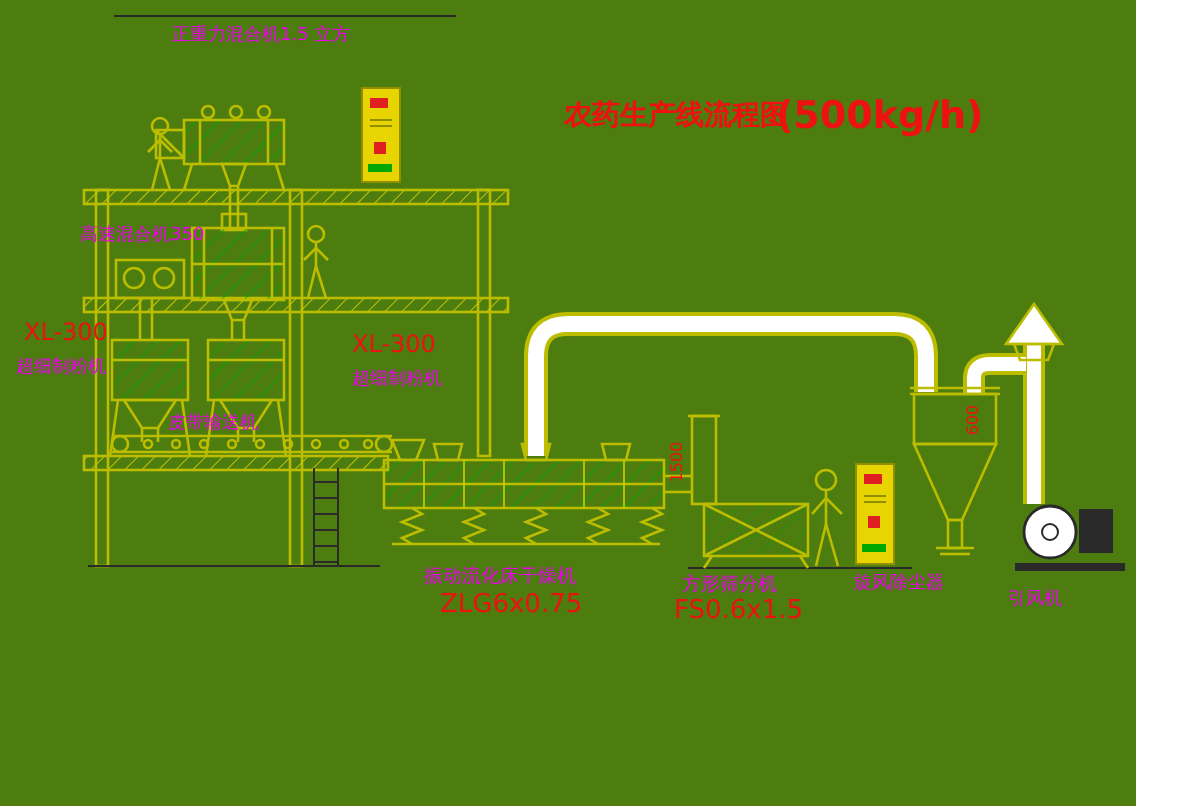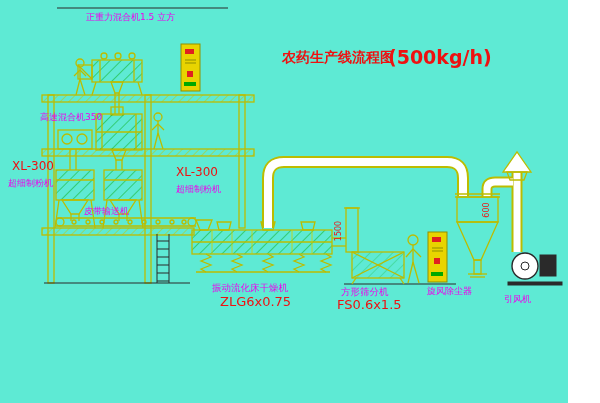--- a/index.html
+++ b/index.html
@@ -1,16 +1,16 @@
 <!DOCTYPE html>
 <html><head>
 <meta charset="utf-8">
 <style>
   html,body{margin:0;padding:0;background:#fff;}
-  .canvas{position:relative;width:568px;height:403px;background:#5eead4;overflow:hidden;
+  .canvas{position:relative;width:568px;height:403px;background:#4d7c0f;overflow:hidden;
           font-family:"DejaVu Sans",sans-serif;}
   svg{position:absolute;left:0;top:0;}
   svg text{font-family:"DejaVu Sans",sans-serif;}
   .mag{fill:#ee00ee;}
   .red{fill:#ee1111;}
   .yel{stroke:#bcbc00;fill:none;stroke-width:1.3;}
   .blk{stroke:#2a2a2a;fill:none;stroke-width:1;}
 </style>
 </head>
 <body>

